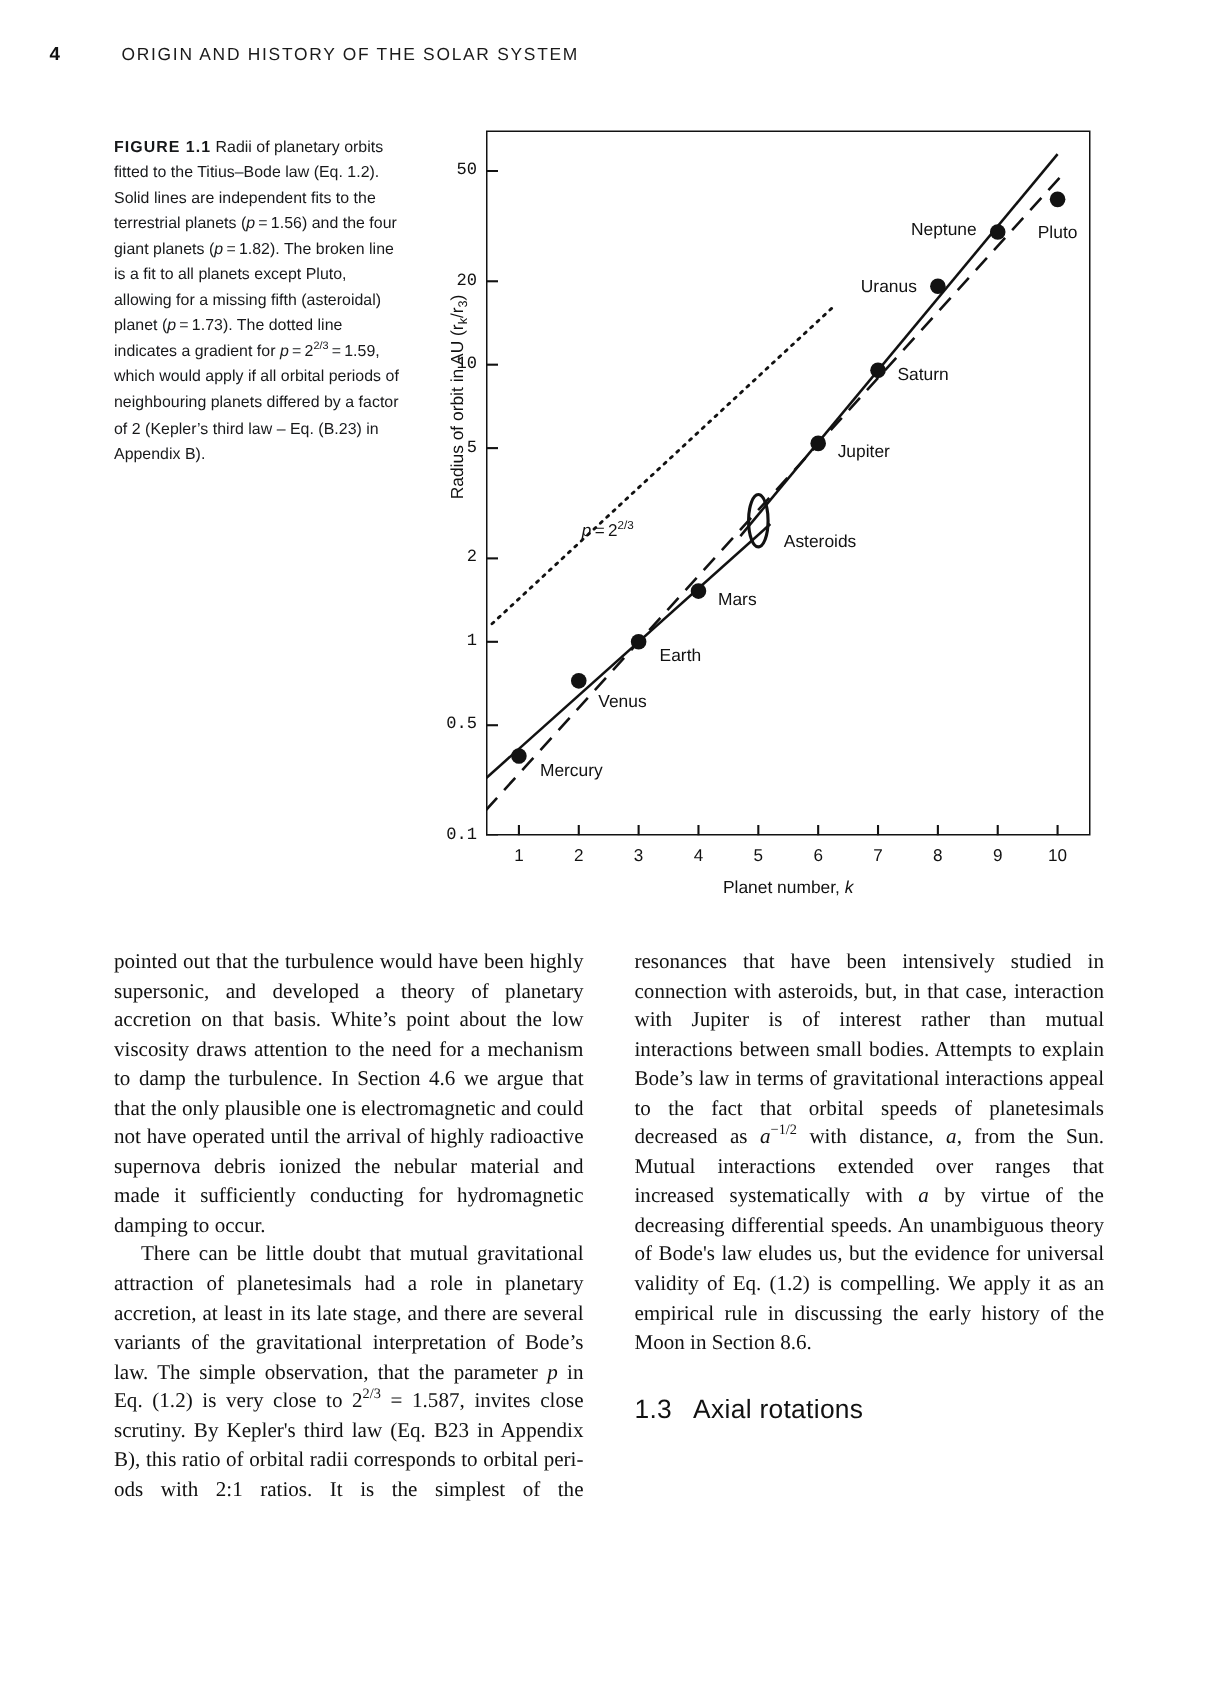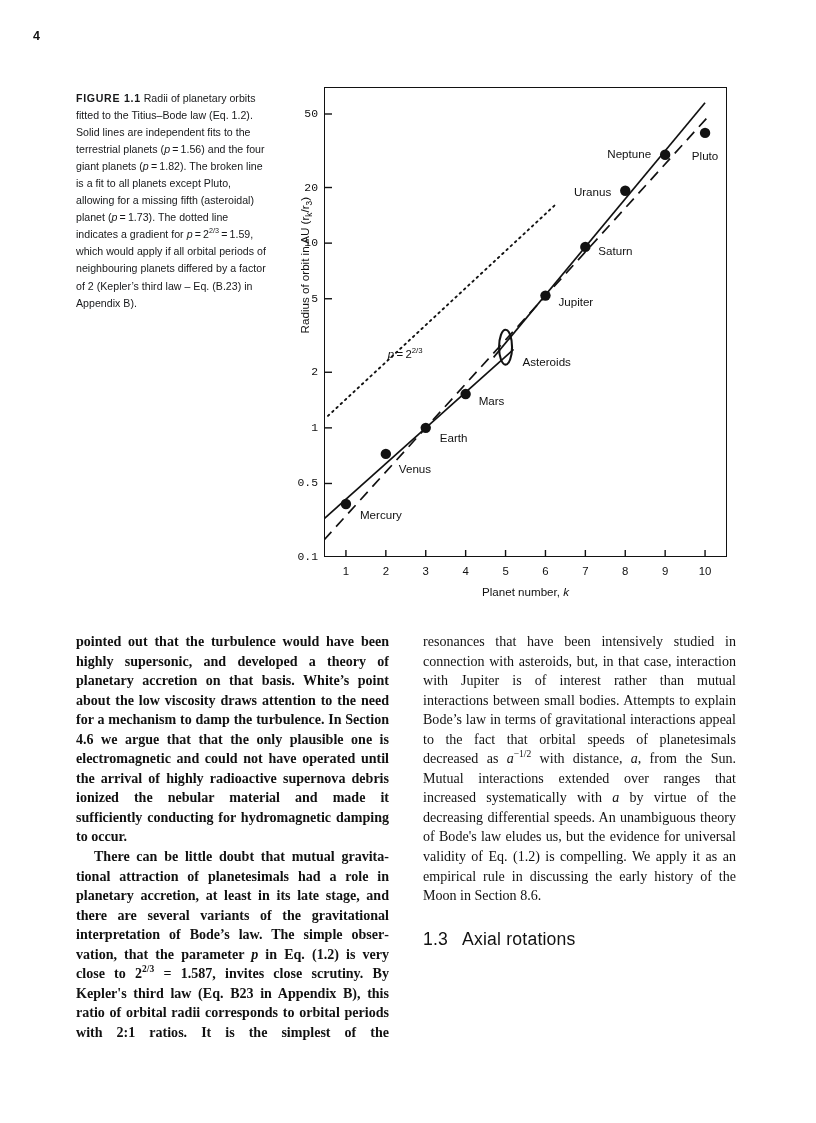--- a/index.html
+++ b/index.html
@@ -178,40 +178,41 @@
     top: 0;
     width: 313px;
     font-family: "Liberation Serif", serif;
     font-size: 14.05px;
     line-height: 19.55px;
     color: #111;
     text-align: justify;
     text-justify: inter-word;
     hyphens: manual;
   }
-  #col-left  { left: 0; font-weight: bold; }
+  #col-left  { left: 0; }
   #col-right { left: 347px; }
   .col p { margin: 0; }
   .col p.indent { text-indent: 18px; }
   .col p.last-line-justify { text-align-last: justify; }
   h2.section-head {
     font-family: "Liberation Sans", sans-serif;
     font-size: 17.6px;
     font-weight: 400;
     color: #111;
     margin: 24px 0 20px 0;
     letter-spacing: 0.2px;
   }
   h2.section-head .sec-num { margin-right: 14px; margin-top: 44px; }
 </style>
 </head>
 <body>
 
 <div id="running-head">
   <div id="page-folio">4</div>
+  <div id="head-title">ORIGIN AND HISTORY OF THE SOLAR SYSTEM</div>
 </div>
 
 <div id="figure-block">
 
   <div id="figure-caption">
     <span class="fig-lead"><span class="fig-num">FIGURE</span> <span>1.1</span></span>
     <span>Radii of planetary orbits fitted to the Titius–Bode law (Eq. 1.2). Solid lines are independent fits to the terrestrial planets (</span><span class="ital">p</span><span> = 1.56) and the four giant planets (</span><span class="ital">p</span><span> = 1.82). The broken line is a fit to all planets except Pluto, allowing for a missing fifth (asteroidal) planet (</span><span class="ital">p</span><span> = 1.73). The dotted line indicates a gradient for </span><span class="ital">p</span><span> = 2</span><sup class="sups">2/3</sup><span> = 1.59, which would apply if all orbital periods of neighbouring planets differed by a factor of 2 (Kepler’s third law – Eq. (B.23) in Appendix B).</span>
   </div>
 
   <div id="chart">

